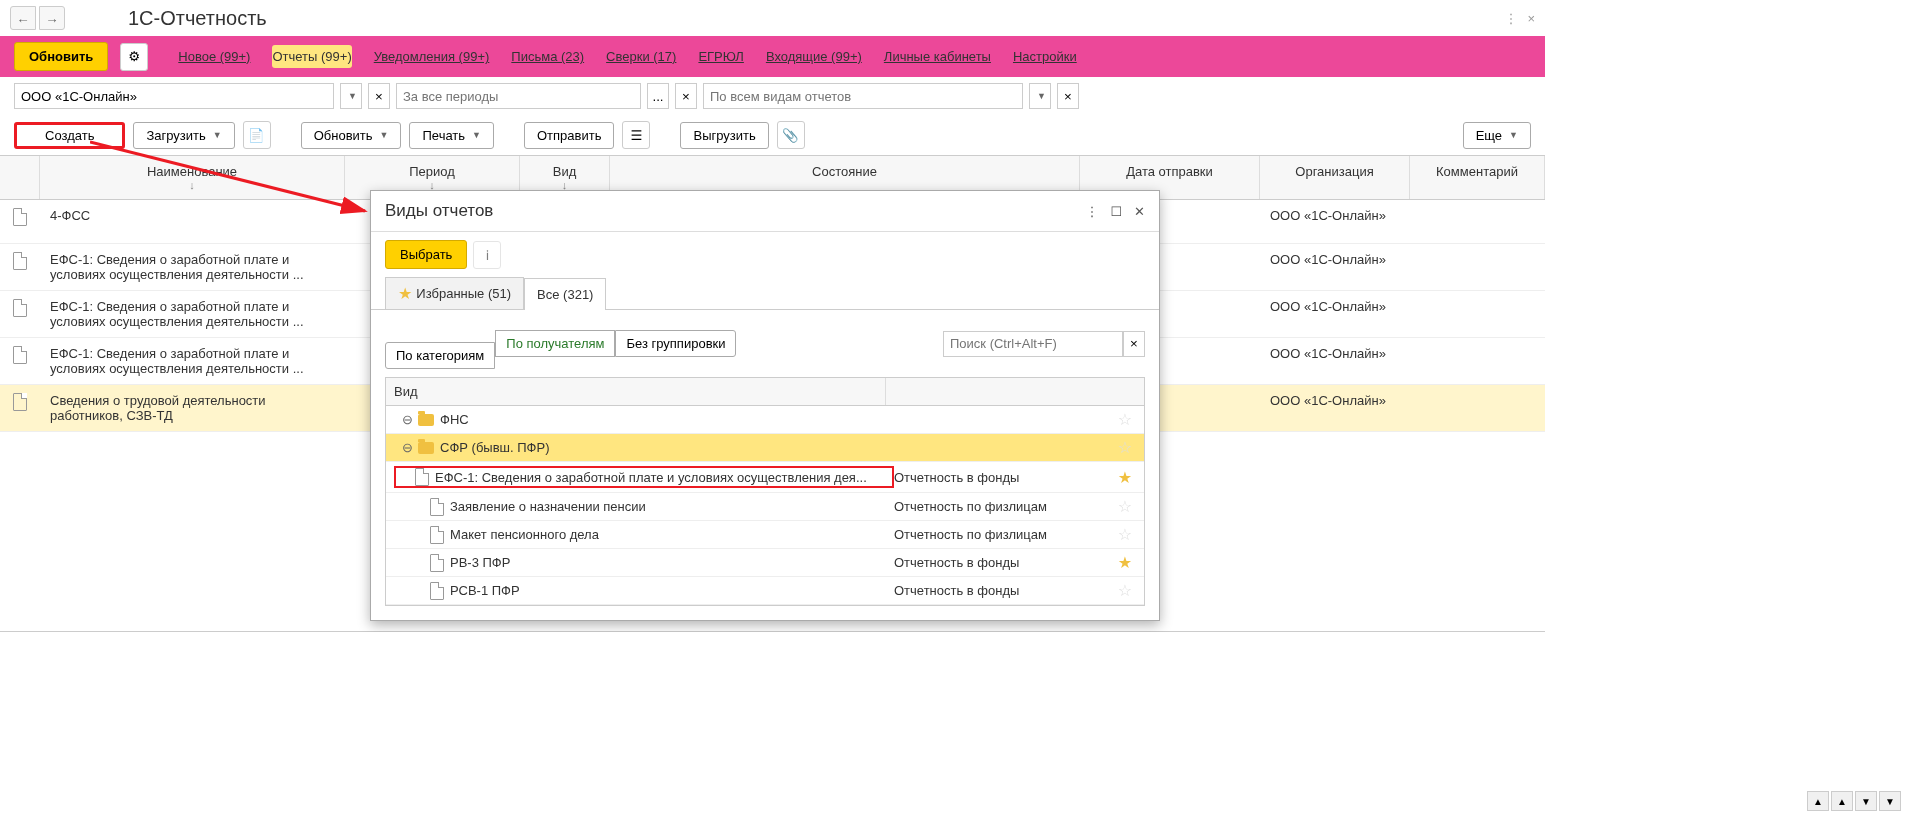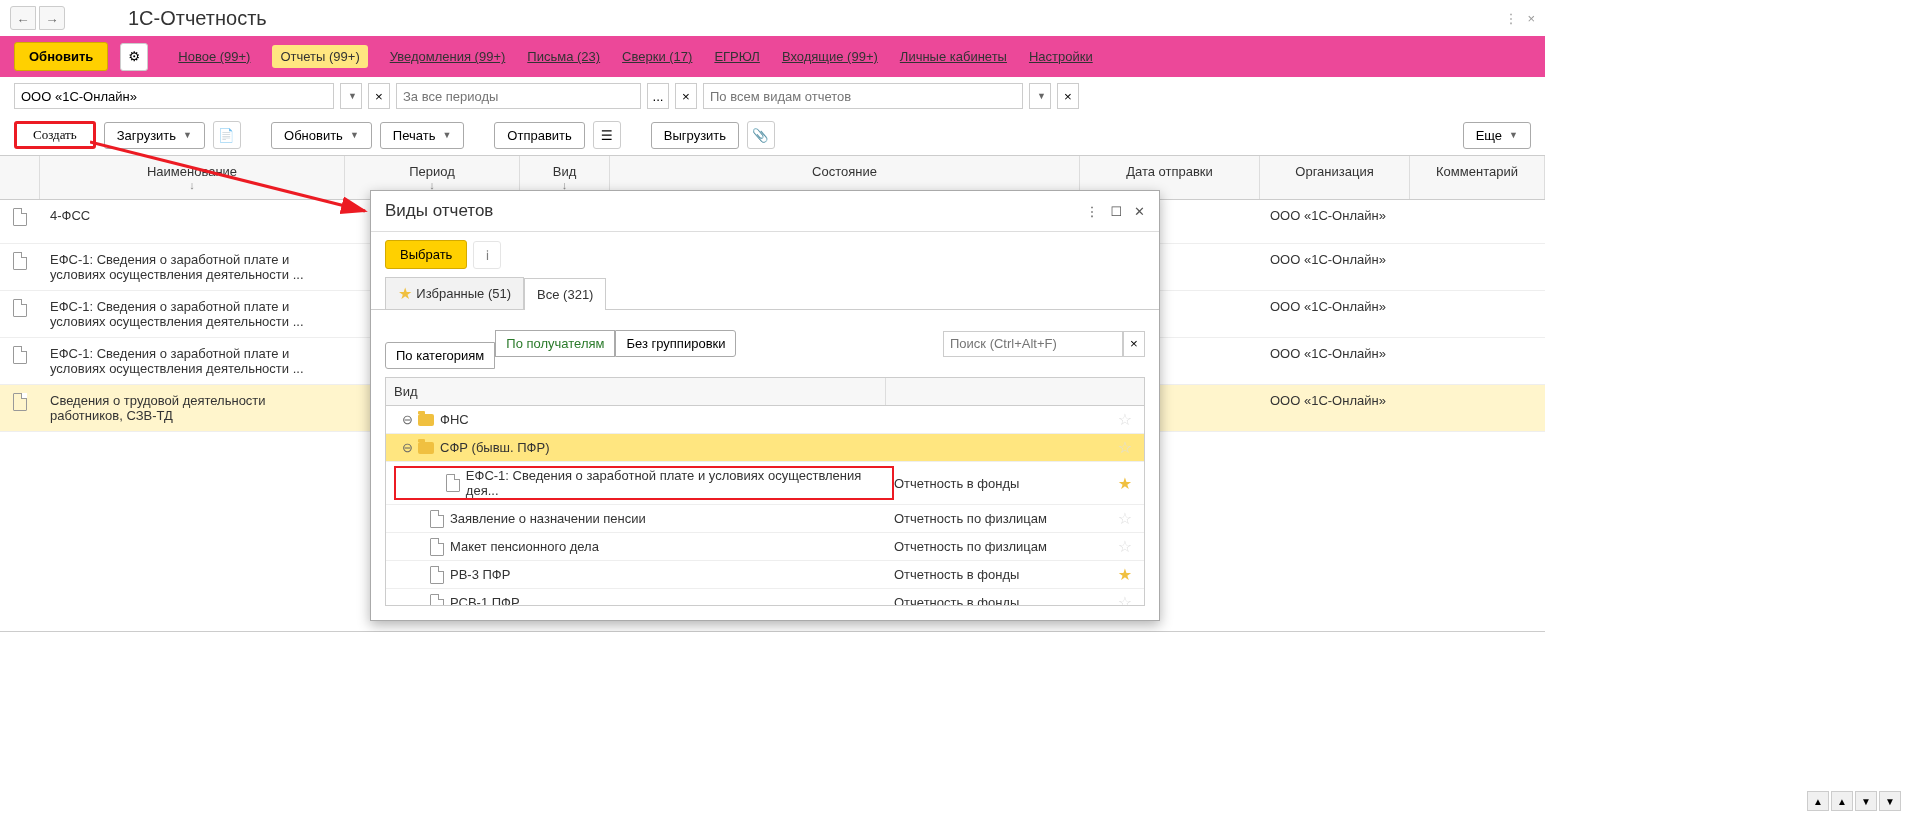--- a/index.html
+++ b/index.html
@@ -7,27 +7,27 @@
 .title-bar { display: flex; align-items: center; padding: 6px 10px; background: #fff; }
 .nav-btn { width: 26px; height: 24px; border: 1px solid #ccc; background: #f7f7f7; display: inline-flex; align-items: center; justify-content: center; margin-right: 3px; cursor: pointer; color: #666; }
 .nav-btn:first-child { border-radius: 3px 0 0 3px; }
 .nav-btn:nth-child(2) { border-radius: 0 3px 3px 0; }
 .page-title { font-size: 20px; margin-left: 60px; }
 .title-right { margin-left: auto; display: flex; gap: 10px; color: #999; }
 .toolbar { display: flex; align-items: center; padding: 6px 14px; background: #ec4899; gap: 12px; }
 .btn-yellow { background: #ffd000; border: 1px solid #d4aa00; padding: 6px 14px; font-weight: bold; border-radius: 3px; cursor: pointer; font-size: 13px; }
 .gear-btn { width: 28px; height: 28px; border: 1px solid #ccc; background: #fff; border-radius: 3px; display: inline-flex; align-items: center; justify-content: center; cursor: pointer; }
 .tab-link { color: #333; text-decoration: underline; cursor: pointer; padding: 4px 0; }
-.tab-link.active { background: #ffe680; padding: 4px 8px; text-decoration: none; border-radius: 3px; }
+.tab-link.active { background: #ffe680; padding: 4px 0; text-decoration: none; border-radius: 3px; }
 .filter-bar { display: flex; align-items: center; padding: 6px 14px; gap: 6px; }
 .filter-input { border: 1px solid #ccc; padding: 4px 6px; font-size: 13px; height: 26px; }
 .filter-drop { width: 22px; height: 26px; border: 1px solid #ccc; background: #fff; display: inline-flex; align-items: center; justify-content: center; cursor: pointer; }
 .action-bar { display: flex; align-items: center; padding: 6px 14px; gap: 8px; }
 .btn { border: 1px solid #aaa; background: #fff; padding: 5px 12px; border-radius: 3px; cursor: pointer; font-size: 13px; display: inline-flex; align-items: center; gap: 4px; }
-.btn-red-highlight { border: 3px solid #ec1b23; padding: 3px 16px; position: relative; font-family: Liberation Serif, serif; }
+.btn-red-highlight { border: 3px solid #ec1b23; padding: 3px 28px; position: relative; }
 .btn-more { margin-left: auto; }
 .icon-btn { width: 28px; height: 28px; border: 1px solid #ccc; background: #fff; border-radius: 3px; display: inline-flex; align-items: center; justify-content: center; cursor: pointer; }
 .table-header { display: flex; border-top: 1px solid #ccc; border-bottom: 1px solid #ccc; background: #f7f7f7; }
 .th { padding: 8px 10px; border-right: 1px solid #ddd; font-size: 13px; display: flex; align-items: center; justify-content: space-between; flex-direction: column; }
 .th-icon { width: 40px; }
 .th-name { width: 305px; }
 .th-period { width: 175px; }
 .th-type { width: 90px; }
 .th-state { width: 470px; }
 .th-date { width: 180px; }
@@ -303,21 +303,21 @@
             <span class="expand-icon">⊖</span>
             <div class="folder-icon"></div>
             <span>СФР (бывш. ПФР)</span>
           </div>
     <div class="tree-cell-cat">
             <span></span>
             <span class="star ">☆</span>
           </div>
         </div>
         <div class="tree-row highlighted">
-    <div class="tree-cell-type" style="padding-left:50px">
+    <div class="tree-cell-type" style="padding-left:19px">
             <div class="doc-icon"></div>
             <span>ЕФС-1: Сведения о заработной плате и условиях осуществления дея...</span>
           </div>
     <div class="tree-cell-cat">
             <span>Отчетность в фонды</span>
             <span class="star filled">★</span>
           </div>
         </div>
         <div class="tree-row">
     <div class="tree-cell-type" style="padding-left:36px">

